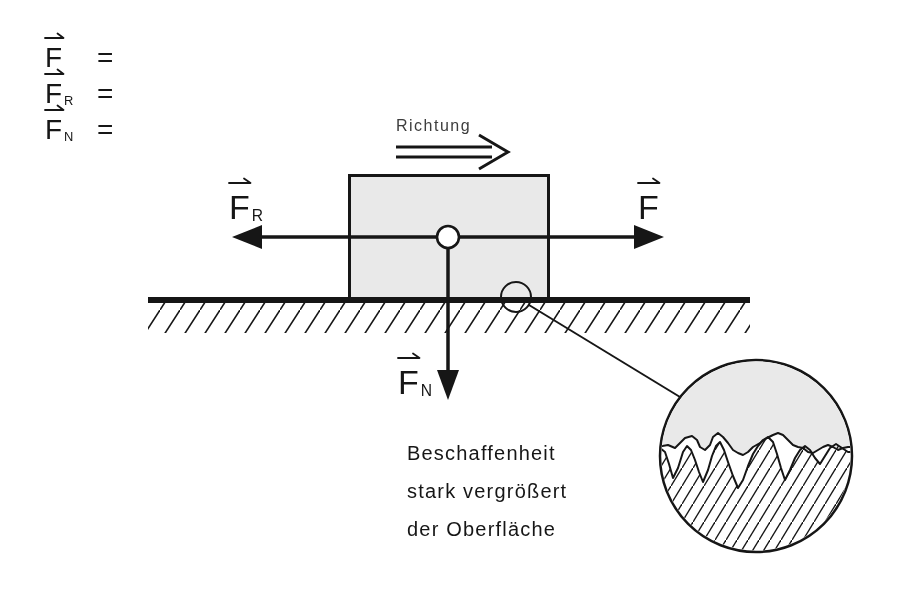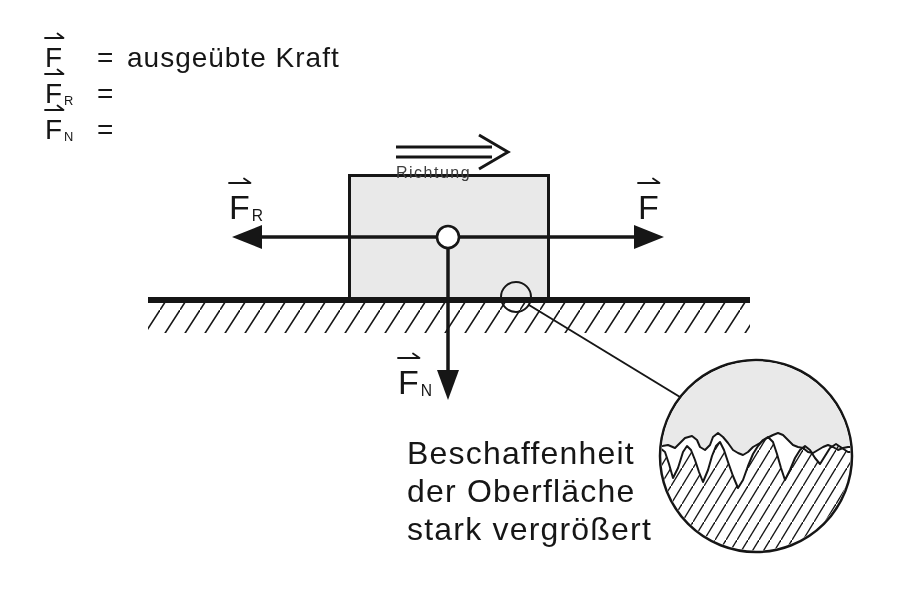--- a/index.html
+++ b/index.html
@@ -69,26 +69,25 @@
     font-size: 34px;
     letter-spacing: 1px;
   }
   .force-label .vec { width: 24px; height: 10px; top: -12px; }
 
   .direction-label {
     left: 396px; top: 117px;
     font-size: 16px;
     letter-spacing: 1.5px;
     color: #3d3d3d;
-    margin-top: 47px;
   }
 
   .caption {
     left: 407px; top: 434px;
-    font-size: 32px;
+    font-size: 20px;
     letter-spacing: 1.2px;
     line-height: 38px;
     white-space: nowrap;
   }
 </style>
 </head>
 <body>
 
 <div class="stage">
 
@@ -149,21 +148,20 @@
                L842 448 L848 452 L858 452 L858 570 L654 570 Z" fill="url(#roughHatch)" stroke="#161616" stroke-width="2" stroke-linejoin="round"></path>
     </g>
   </svg>
 
   <div class="abs legend">
     <div class="legend-row">
       <span class="symcell"><span class="fwrap"><svg class="vec" viewBox="0 0 21 10">
               <path d="M1 7 H19 M13.5 2.5 L19.5 7"></path>
             </svg><span class="fsym">F</span><span class="fsub"></span></span></span>
       <span class="eq">=</span>
-      <span class="term">ausgeübte Kraft</span>
     </div>
     <div class="legend-row">
       <span class="symcell"><span class="fwrap"><svg class="vec" viewBox="0 0 21 10">
               <path d="M1 7 H19 M13.5 2.5 L19.5 7"></path>
             </svg><span class="fsym">F</span><span class="fsub">R</span></span></span>
       <span class="eq">=</span>
     </div>
     <div class="legend-row">
       <span class="symcell"><span class="fwrap"><svg class="vec" viewBox="0 0 21 10">
               <path d="M1 7 H19 M13.5 2.5 L19.5 7"></path>
@@ -187,17 +185,17 @@
   </div>
 
   <div class="abs force-label" style="left:398px; top:363px">
     <span class="fwrap"><svg class="vec" viewBox="0 0 24 10">
           <path d="M1 7 H22 M16 2.5 L22.5 7" stroke="#161616" stroke-width="1.9" fill="none" stroke-linecap="round"></path>
         </svg><span class="fsym">F</span><span class="fsub">N</span></span>
   </div>
 
   <div class="abs caption">
     <div>Beschaffenheit</div>
+    <div>stark vergrößert</div>
     <div>der Oberfläche</div>
-    <div>stark vergrößert</div>
   </div>
 
 </div>
 
 </body></html>

